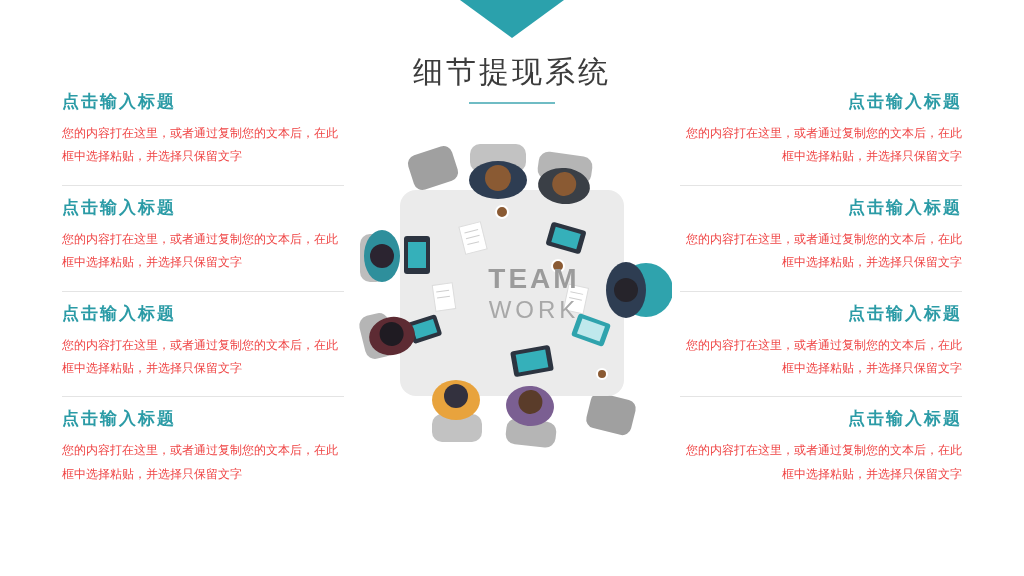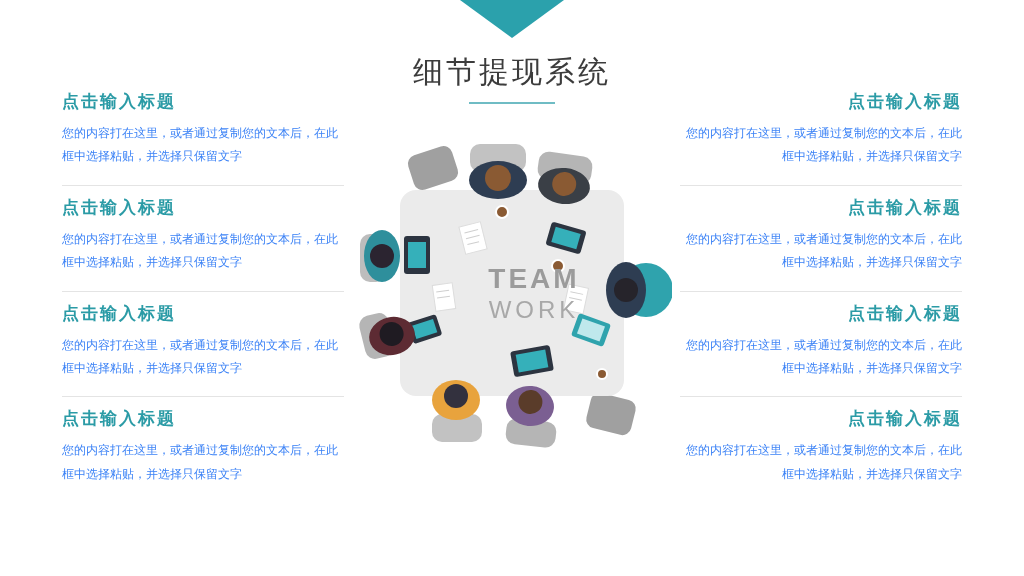--- a/index.html
+++ b/index.html
@@ -34,21 +34,21 @@
   .block{
     padding:10px 0 16px 0;
     border-bottom:1px solid #e4e4e4;
   }
   .block:last-child{ border-bottom:none; }
   .block h3{
     color:#2b9ba6; font-size:17px; font-weight:bold;
     letter-spacing:2px; margin-bottom:9px;
   }
   .block p{
-    color:#3b82f6; font-size:12px; line-height:1.95;
+    color:#ef4444; font-size:12px; line-height:1.95;
   }
   .illustration{
     position:absolute; left:352px; top:138px;
     width:320px; height:312px;
   }
   .illustration svg{ width:100%; height:100%; display:block; }
 </style>
 </head>
 <body>
 

